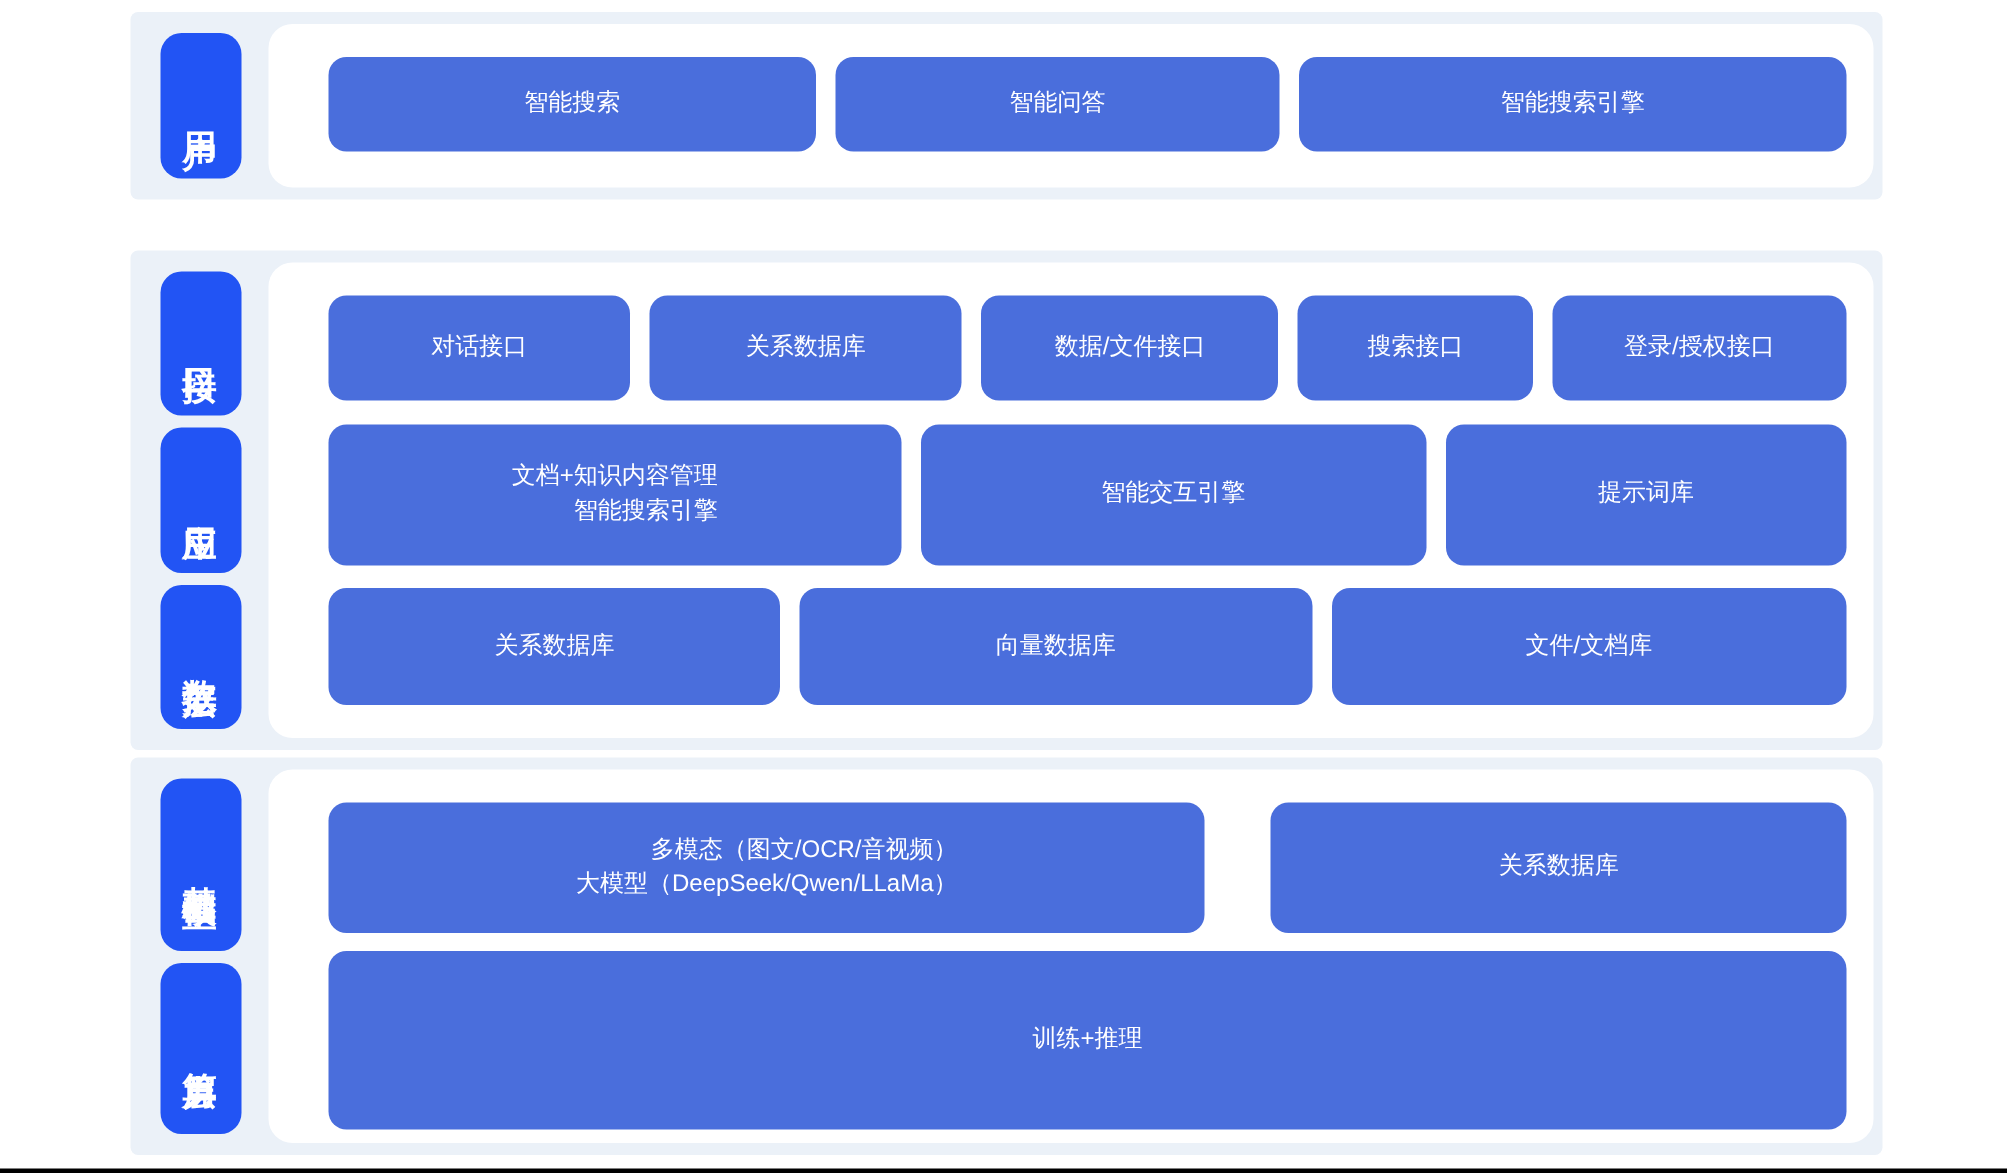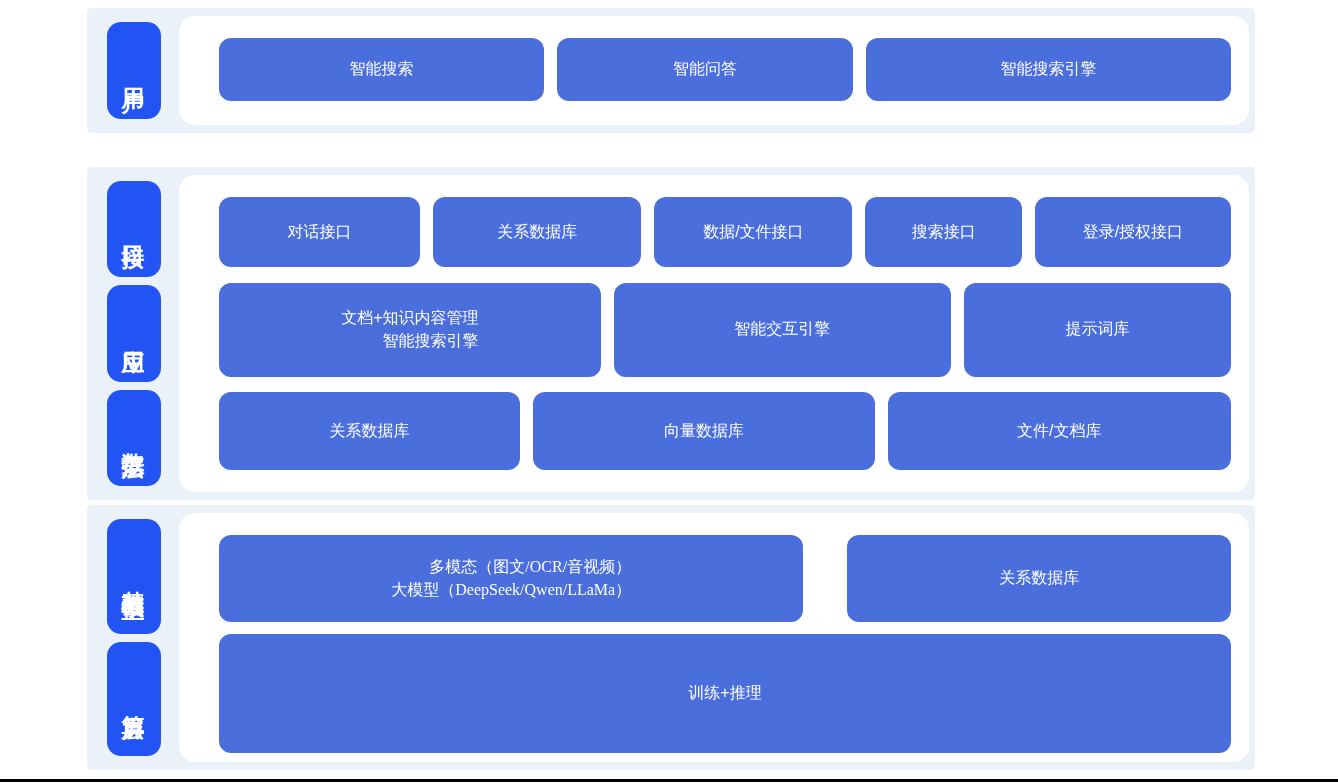--- a/index.html
+++ b/index.html
@@ -38,21 +38,21 @@
   }
   .panel {
     flex:1 1 auto;
     background:var(--panel-bg);
     border-radius:16px;
     padding:22px 18px 22px 40px;
     box-sizing:border-box;
     display:flex; flex-direction:column; justify-content:space-between; gap:12px;
   }
   .row { display:flex; gap:13px; }
-  .row-wide-gap { gap:44px;font-family:Liberation Serif, serif; }
+  .row-wide-gap { gap:44px; }
   .box {
     background:var(--button-bg);
     color:var(--text);
     border-radius:12px;
     display:flex; align-items:center; justify-content:center;
     font-size:16px; font-weight:500;
     text-align:right; white-space:pre-line; line-height:1.4;
     min-width:0;
   }
   .h63  { height:63px; }

